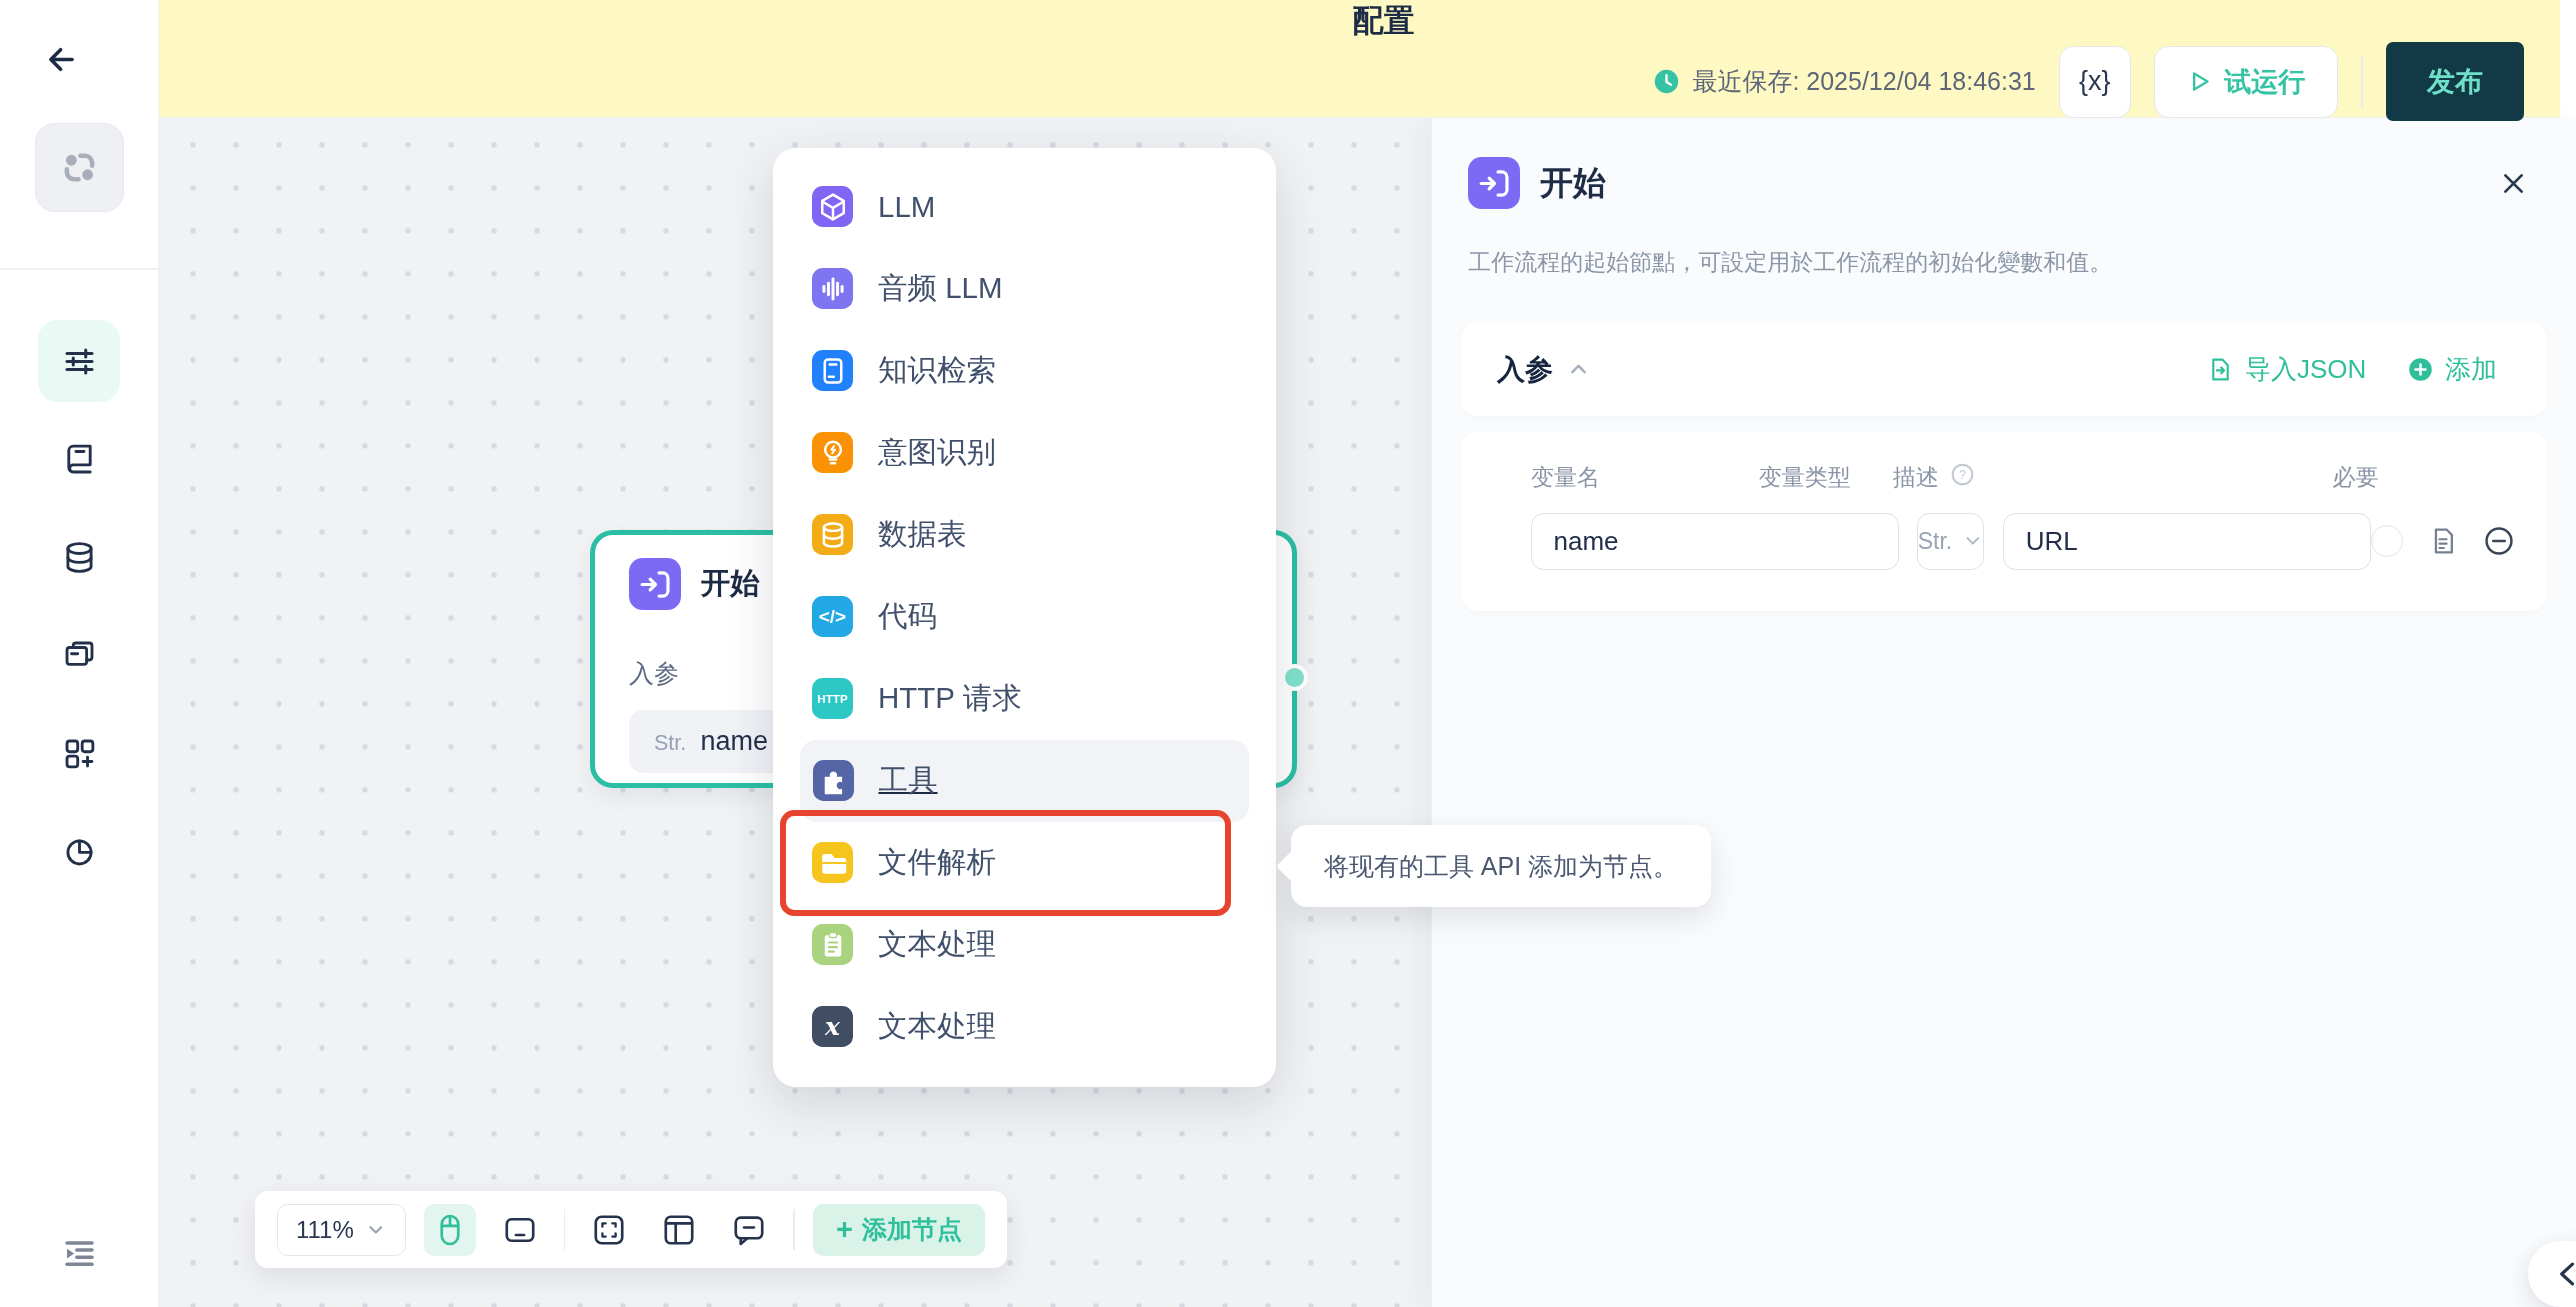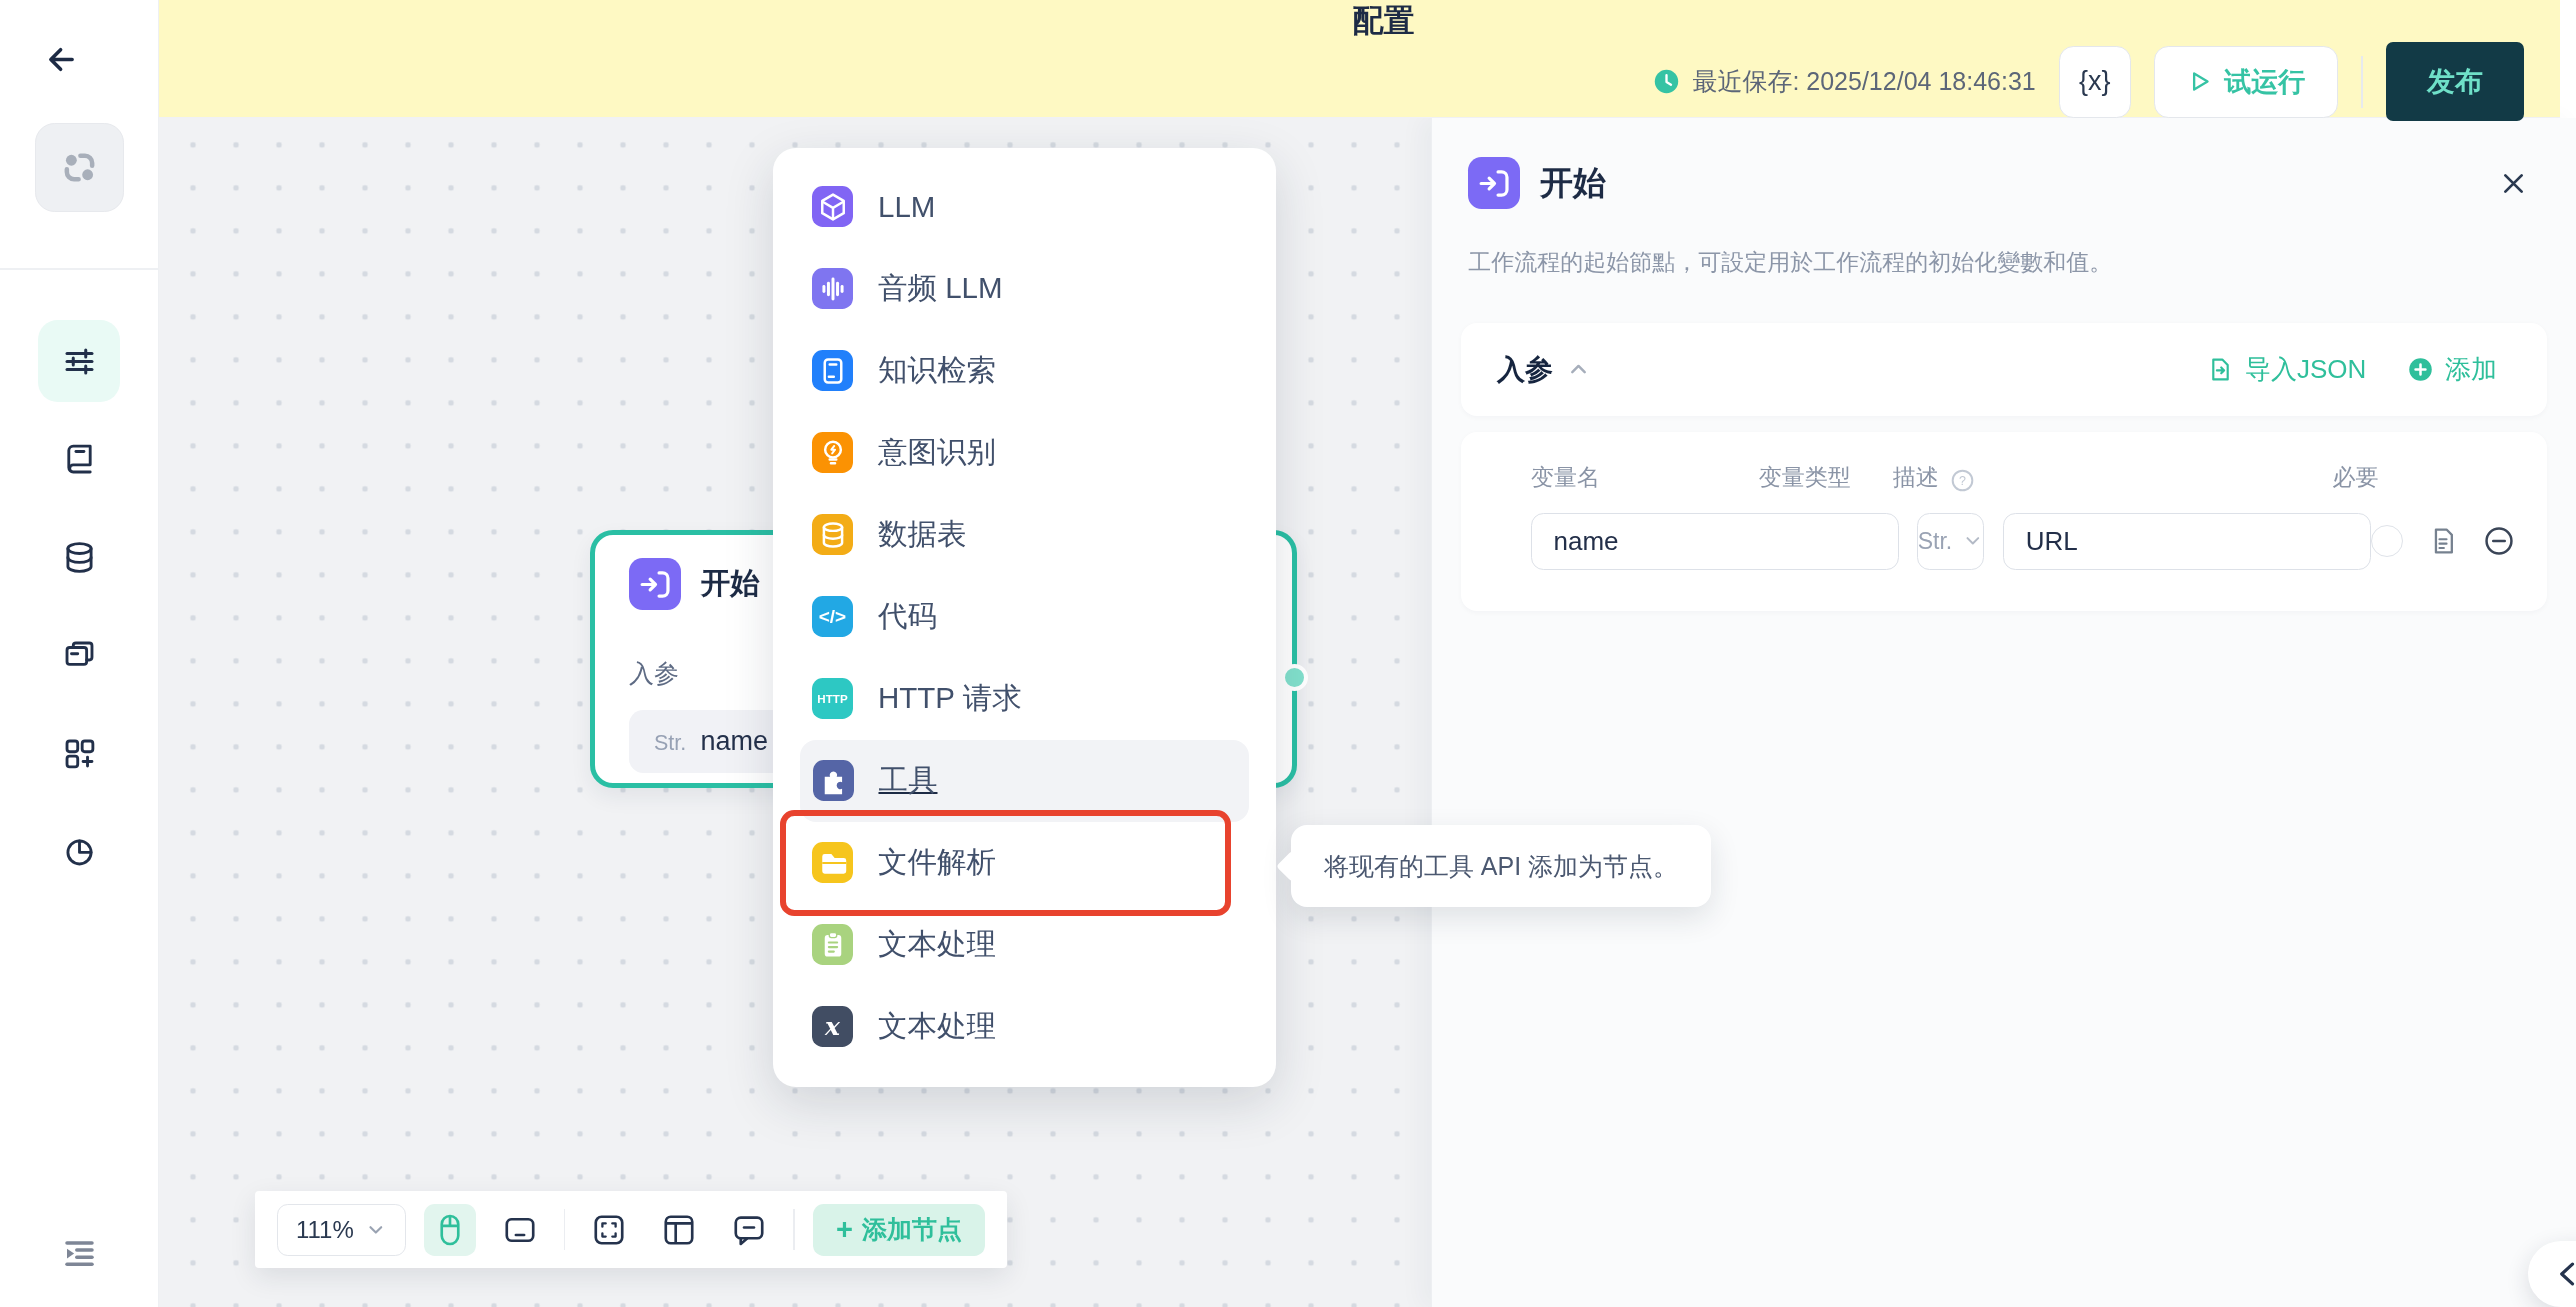--- a/index.html
+++ b/index.html
@@ -94,21 +94,21 @@
     display:flex; align-items:center; justify-content:center;
     font-size:25px; color:#4B5870;
   }
   .tooltip::before { content:""; position:absolute; left:-9.8px; top:50%;
     width:21.5px; height:21.5px; background:#fff; transform:translateY(-50%) rotate(45deg);
     border-radius:3.6px; }
 
   
   .cv-toolbar {
     position:absolute; left:96px; top:1073px; height:77px;
-    background:#fff; border-radius:4px; box-shadow:0 9px 27px rgba(26,38,58,.10);
+    background:#fff; border-radius:13px; box-shadow:0 9px 27px rgba(26,38,58,.10);
     display:flex; align-items:center; gap:18px; padding:0 21.5px; z-index:6;
   }
   .zoom-box { width:129px; height:52px; border:1.8px solid #E3E6EB; border-radius:10.7px;
     display:flex; align-items:center; justify-content:center; gap:12.5px;
     font-size:24px; color:#2A3950; cursor:pointer; }
   .tb-tile { width:52px; height:52px; border-radius:10.7px;
     display:flex; align-items:center; justify-content:center; cursor:pointer; }
   .tb-tile.active { background:#E2F5EE; }
   .tb-div { width:1.8px; height:41px; background:#EBEDF1; }
   .add-node-btn { height:52px; padding:0 23px; border:none; border-radius:10.7px;
@@ -134,21 +134,21 @@
   .caret { margin-left:14.3px; cursor:pointer; display:flex; }
   .params-actions { margin-left:auto; display:flex; align-items:center; gap:41px; }
   .teal-link { display:flex; align-items:center; gap:10.7px; color:#2FBF9B;
     font-size:26px; cursor:pointer; }
 
   .card-table { margin-top:16px; padding:30px 32px 41px 70px; }
   .t-headers { display:flex; align-items:center; font-size:23px; color:#8A94A6; }
   .t-row { display:flex; align-items:center; margin-top:19.7px; }
   .col-name { width:216px; }
   .col-type { width:118px; margin-left:18px; }
-  .col-desc { width:453px; margin-left:19.7px; display:flex; align-items:flex-end; gap:10.7px; }
+  .col-desc { width:453px; margin-left:19.7px; display:flex; align-items:flex-start; gap:10.7px; }
   .col-right { margin-left:auto; display:flex; align-items:center; gap:25px; }
   .fld { height:57px; border:1.8px solid #DDE1E8; border-radius:12.5px; background:#fff;
     font-size:26px; color:#232F49; padding:0 21.5px; width:100%;
     font-family:"Liberation Sans","DejaVu Sans",sans-serif; outline:none; }
   .select { height:57px; border:1.8px solid #DDE1E8; border-radius:12.5px; background:#fff;
     display:flex; align-items:center; justify-content:center; gap:10.7px;
     font-size:23px; color:#9AA3B4; cursor:pointer; }
   .circle-cb { width:32px; height:32px; border-radius:50%; border:1.8px solid #DFE3E9;
     background:#fff; cursor:pointer; }
   .row-ic { cursor:pointer; display:flex; }

